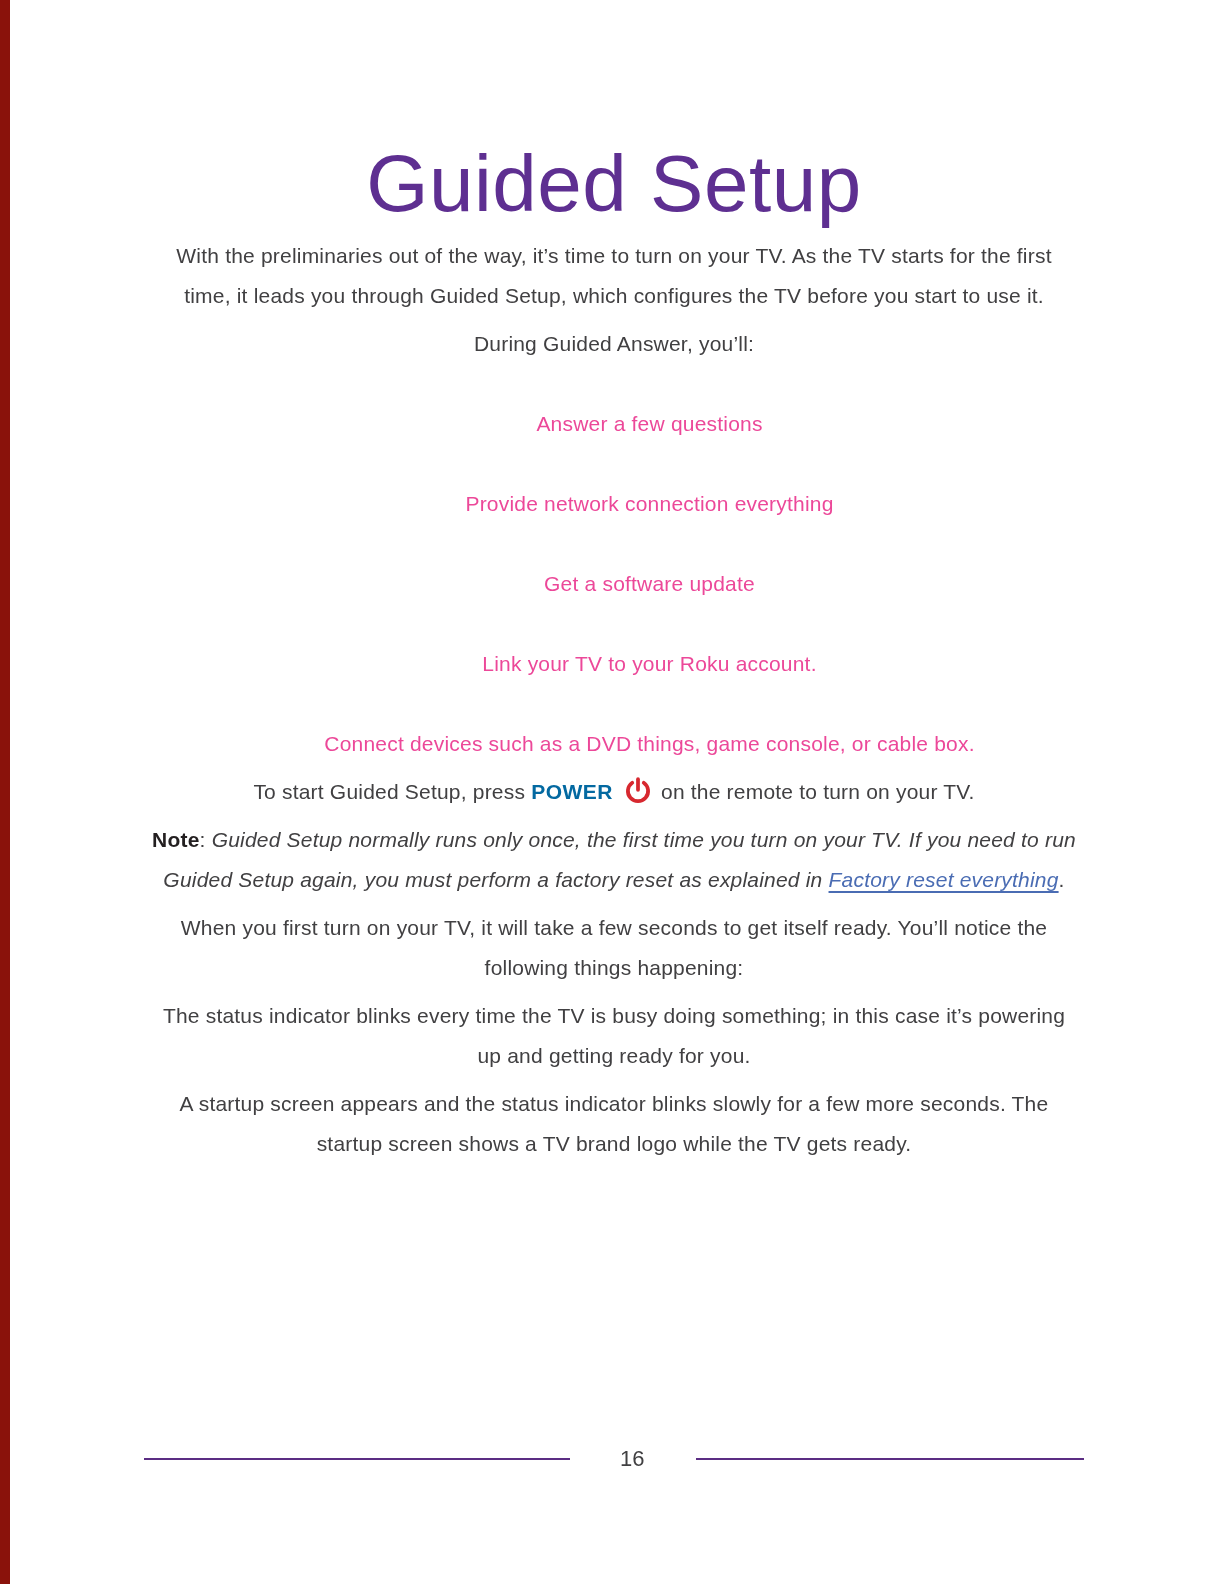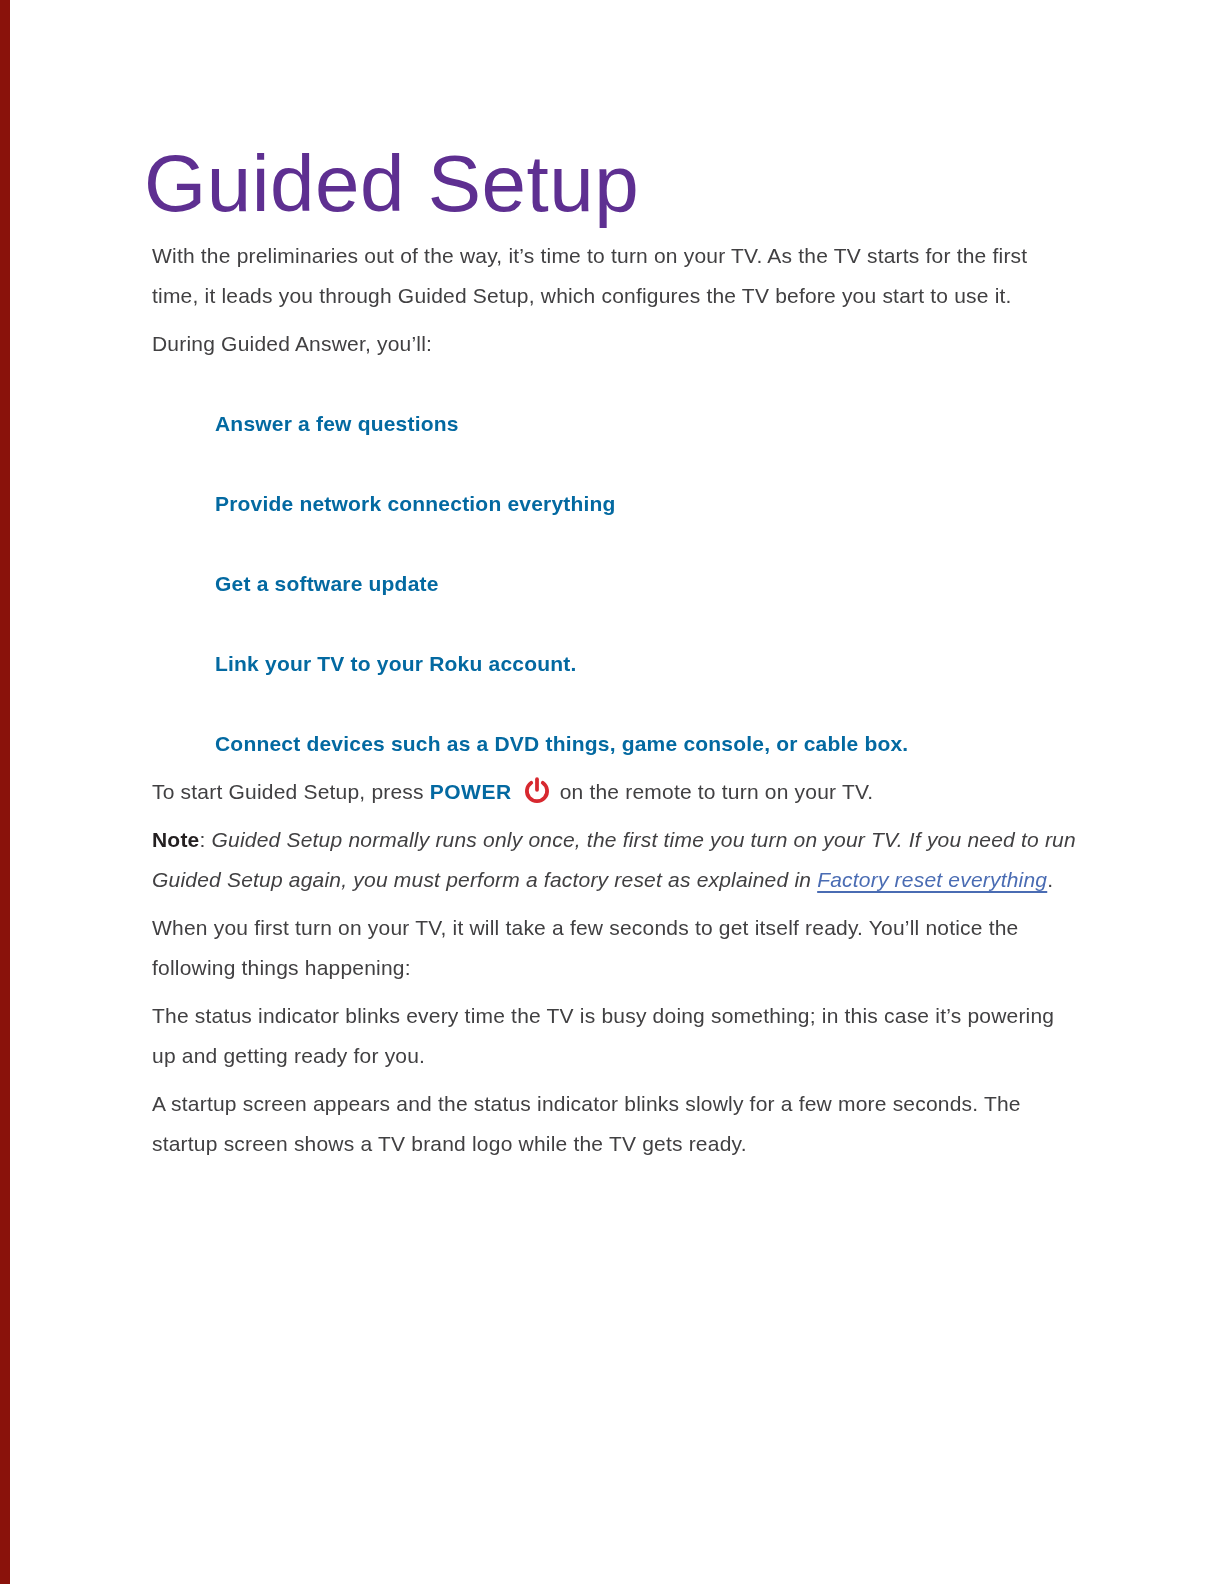--- a/index.html
+++ b/index.html
@@ -4,20 +4,21 @@
 <style>
   html, body { margin: 0; padding: 0; background: #ffffff; }
   .page {
     position: relative;
     width: 1224px;
     height: 1584px;
     background: #ffffff;
     font-family: "Liberation Sans", "DejaVu Sans", sans-serif;
     color: #414042;
     overflow: hidden;
+    text-align: center;
   }
   .edge-bar {
     position: absolute;
     left: 0; top: 0;
     width: 10px; height: 100%;
     background: #8a120b;
   }
   .content {
     position: absolute;
     left: 144px;
@@ -43,23 +44,23 @@
   .para1 { margin-top: 104px; }
   .para2 { margin-top: 26px; }
   ul.task-list {
     list-style: none;
     margin: 22px 0 0 0;
     padding: 0 0 0 71px;
   }
   ul.task-list li {
     font-size: 21px;
     line-height: 40px;
-    font-weight: 700;
+    font-weight: 400;
     letter-spacing: 0.2px;
-    color: #0369a1;
+    color: #ec4899;
     margin-top: 40px;
   }
   .power-line { margin-top: 122px; }
   .power-key {
     font-weight: bold;
     color: #0369a1;
     letter-spacing: 0.5px;
   }
   .power-icon-svg {
     vertical-align: -7px;
@@ -128,13 +129,18 @@
 
     <p class="body note-para"><span class="note-label">Note</span><span>: </span><em>Guided Setup normally runs only once, the first time you turn on your TV. If you need to run Guided Setup again, you must perform a factory reset as explained in </em><a class="reset-link">Factory reset everything</a><span>.</span></p>
 
     <p class="body ready-para">When you first turn on your TV, it will take a few seconds to get itself ready. You’ll notice the following things happening:</p>
 
     <p class="body indent-para indent-1">The status indicator blinks every time the TV is busy doing something; in this case it’s powering up and getting ready for you.</p>
 
     <p class="body indent-para indent-2">A startup screen appears and the status indicator blinks slowly for a few more seconds. The startup screen shows a TV brand logo while the TV gets ready.</p>
   </main>
 
+  <footer class="footer">
+    <span class="rule rule-left"></span>
+    <span class="page-num">16</span>
+    <span class="rule rule-right"></span>
+  </footer>
 </div>
 
 </body></html>

